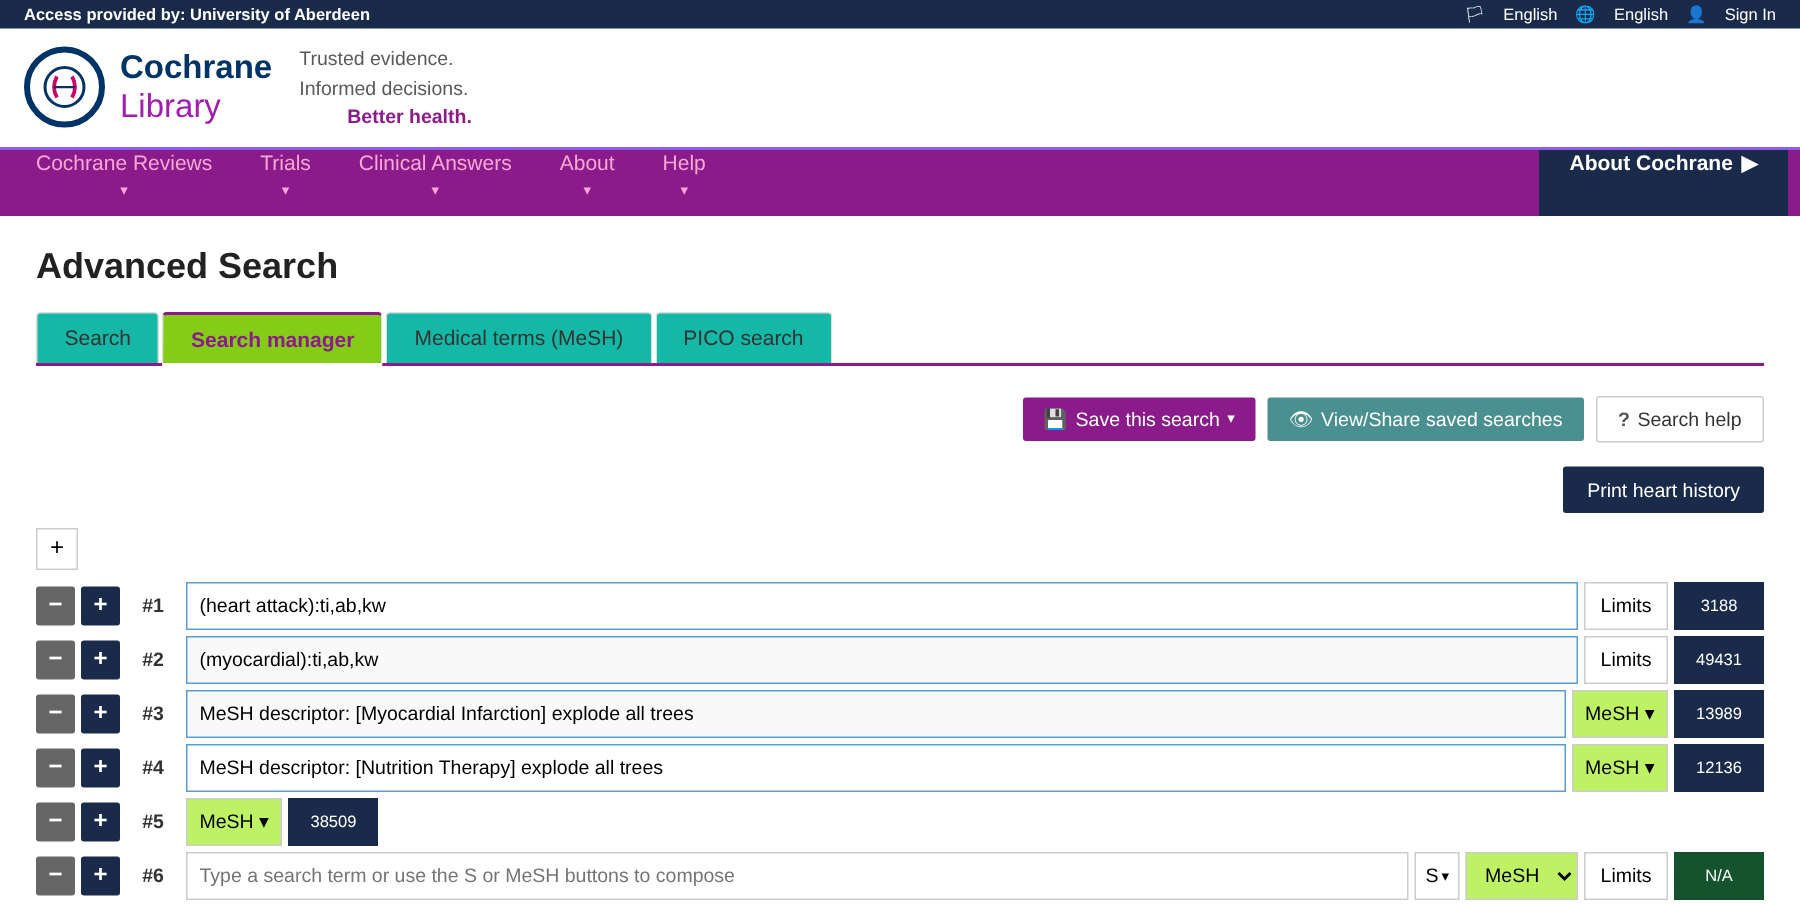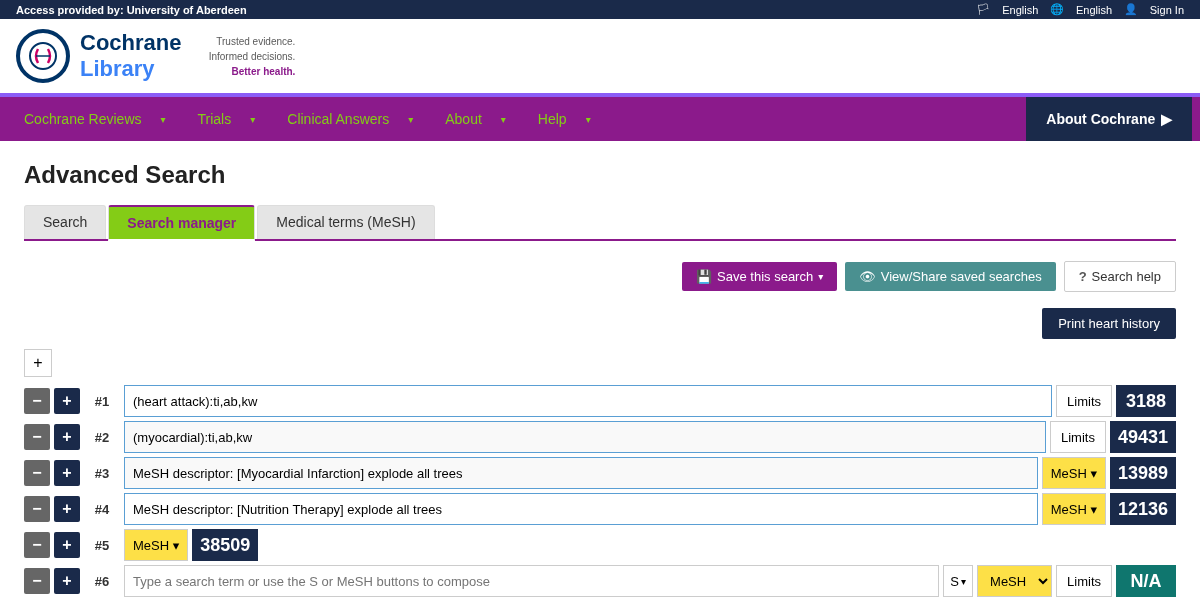--- a/index.html
+++ b/index.html
@@ -18,66 +18,67 @@
     }
     .top-bar a { color: #fff; text-decoration: none; }
     .top-bar .access-info { color: #ccc; margin-right: auto; }
     .top-bar .access-info span { color: #fff; font-weight: bold; }
 
     
     .header {
       display: flex;
       align-items: center;
       padding: 10px 16px;
-      border-bottom: 4px solid #8b5cf6;
+      border-bottom: 2px solid #8b5cf6;
     }
     .logo-area { display: flex; align-items: center; gap: 10px; }
     .logo-circle {
       width: 54px; height: 54px;
       border: 4px solid #003366;
       border-radius: 50%;
       display: flex; align-items: center; justify-content: center;
       position: relative;
       overflow: hidden;
     }
     .logo-circle svg { width: 30px; height: 30px; }
     .logo-text { line-height: 1.2; }
     .logo-text .cochrane { font-size: 22px; font-weight: bold; color: #003366; }
-    .logo-text .library { font-size: 22px; color: #3b82f6; font-weight: bold; }
-    .tagline { margin-left: 18px; color: #5a5a5a; font-size: 10px; line-height: 1.5; text-align: right; }
+    .logo-text .library { font-size: 22px; color: #a21caf; font-weight: normal; }
+    .tagline { margin-left: 18px; color: #5a5a5a; font-size: 13px; line-height: 1.5; }
     .tagline .better { color: #8b1a8b; font-weight: bold; margin-left: 32px; }
 
     
     .nav {
       background: #8b1a8b;
       display: flex;
       align-items: stretch;
       padding: 0 8px;
     }
     .nav-item {
-      color: #84cc16;
+      color: #f9a8d4;
       padding: 0 16px;
       height: 44px;
       display: flex;
       align-items: center;
-      gap: 19px;
+      gap: 5px;
       cursor: pointer;
       font-size: 14px;
       white-space: nowrap;
       text-decoration: none;
+      flex-direction: column;
     }
     .nav-item .caret { font-size: 10px; }
     .nav-about-cochrane {
       margin-left: auto;
       background: #1a2a4a;
       color: #fff;
       padding: 0 20px;
       height: 44px;
       display: flex;
-      align-items: center;
+      align-items: flex-start;
       gap: 6px;
       cursor: pointer;
       font-size: 14px;
       font-weight: bold;
     }
 
     
     .page-content { padding: 20px 24px; }
     .page-title { font-size: 24px; font-weight: bold; color: #222; margin-bottom: 16px; }
 
@@ -87,21 +88,21 @@
       border-bottom: 2px solid #8b1a8b;
       margin-bottom: 20px;
     }
     .tab {
       padding: 8px 18px;
       cursor: pointer;
       font-size: 14px;
       border: 1px solid #ddd;
       border-bottom: none;
       margin-right: 2px;
-      background: #e5e5e5;
+      background: #14b8a6;
       color: #333;
       border-radius: 3px 3px 0 0;
     }
     .tab.active {
       background: #84cc16;
       border-top: 2px solid #8b1a8b;
       border-left: 1px solid #ddd;
       border-right: 1px solid #ddd;
       color: #8b1a8b;
       font-weight: bold;
@@ -222,44 +223,44 @@
       white-space: nowrap;
     }
     .result-count {
       min-width: 60px;
       height: 32px;
       background: #1a2a4a;
       color: #fff;
       display: flex;
       align-items: center;
       justify-content: center;
-      font-size: 18px;
-      font-weight: bold;
+      font-size: 11px;
+      font-weight: normal;
       padding: 0 8px;
     }
     .result-count.na {
-      background: #0f766e;
+      background: #14532d;
       color: #fff;
     }
     .s-dropdown {
       height: 32px;
       padding: 0 6px;
       border: 1px solid #ccc;
       background: #fff;
       cursor: pointer;
       font-size: 13px;
       display: flex;
       align-items: center;
       gap: 2px;
     }
     .mesh-sel {
       height: 32px;
       padding: 0 8px;
       border: 1px solid #ccc;
-      background: #fde047;
+      background: #bef264;
       cursor: pointer;
       font-size: 13px;
     }
   </style>
 </head>
 <body>
 
 <div class="top-bar">
   <span class="access-info">
     <span>Access provided by:</span>
@@ -329,20 +330,23 @@
   <div class="tabs">
     <div class="tab">
       <span>Search</span>
     </div>
     <div class="tab active">
       <span>Search manager</span>
     </div>
     <div class="tab">
       <span>Medical terms (MeSH)</span>
     </div>
+    <div class="tab">
+      <span>PICO search</span>
+    </div>
   </div>
 
   <div class="search-toolbar">
     <button class="btn-purple">
       <span>💾</span>
       <span>Save this search</span>
       <span class="caret">▾</span>
     </button>
     <button class="btn-teal">
       <span>👁</span>

